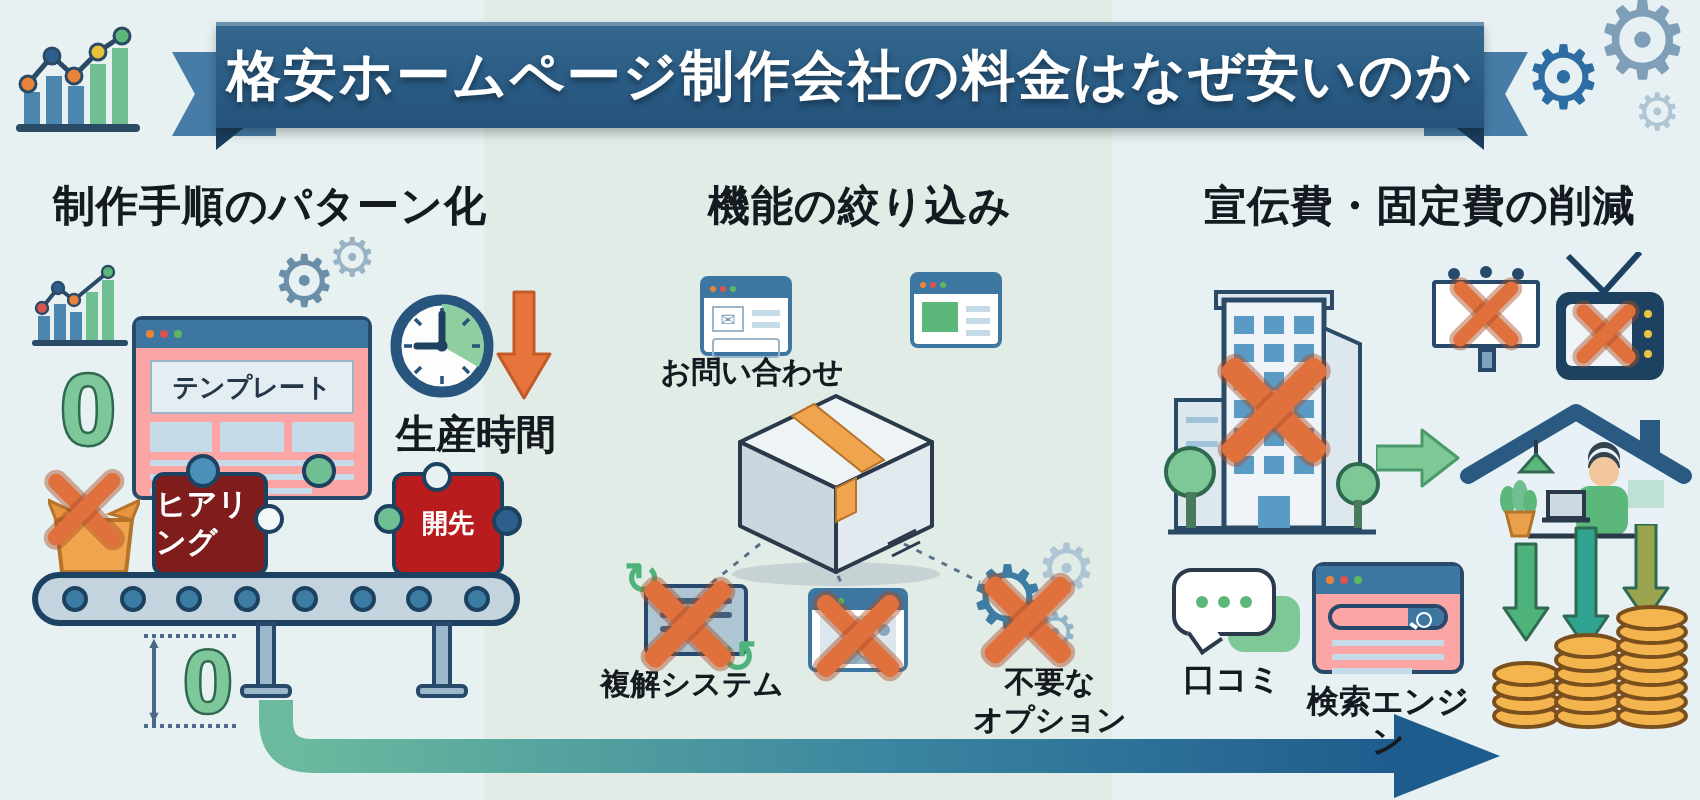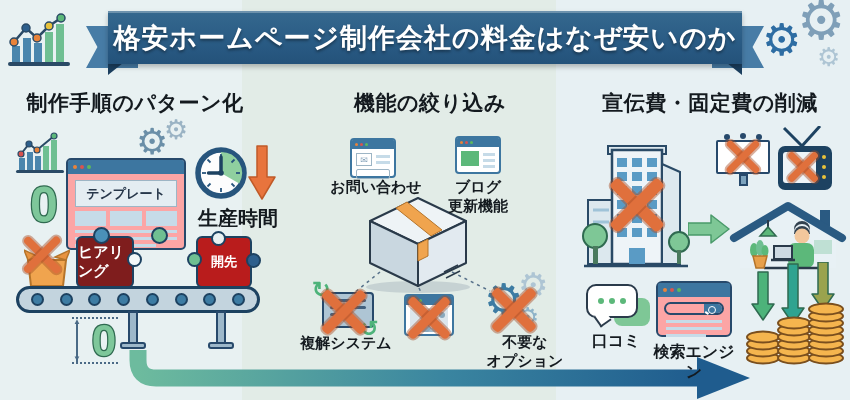--- a/index.html
+++ b/index.html
@@ -280,24 +280,20 @@
       <span class="fdot" style="background:#5cb85c;"></span>
     </div>
     <div class="frow">
       <span class="greenblk"></span>
       <span class="fls">
         <span class="fl"></span>
         <span class="fl"></span>
         <span class="fl"></span>
       </span>
     </div>
-  </div>
-  <div class="lbl" style="left:433px;top:178px;width:90px;font-size:15px;">
-    <span>ブログ</span>
-    <span>更新機能</span>
   </div>
 
   <svg class="abs it" style="left:360px;top:194px;" width="116" height="100" viewBox="0 0 116 100">
     <ellipse cx="58" cy="93" rx="52" ry="6" fill="rgba(100,120,140,.22)"></ellipse>
     <polygon points="58,4 106,27 58,50 10,27" fill="#eef3f6" stroke="#2a3a4a" stroke-width="2" stroke-linejoin="round"></polygon>
     <polygon points="36,14 47,8 82,36 71,42" fill="#f0a44e" stroke="#b5742a" stroke-width="1"></polygon>
     <polygon points="10,27 58,50 58,92 10,69" fill="#c9d7e0" stroke="#2a3a4a" stroke-width="2" stroke-linejoin="round"></polygon>
     <polygon points="106,27 106,69 58,92 58,50" fill="#e2eaf0" stroke="#2a3a4a" stroke-width="2" stroke-linejoin="round"></polygon>
     <polygon points="58,50 68,45 68,62 58,67" fill="#f0a44e" stroke="#b5742a" stroke-width="1"></polygon>
     <line x1="84" y1="78" x2="98" y2="71" stroke="#2a3a4a" stroke-width="1.5"></line>

